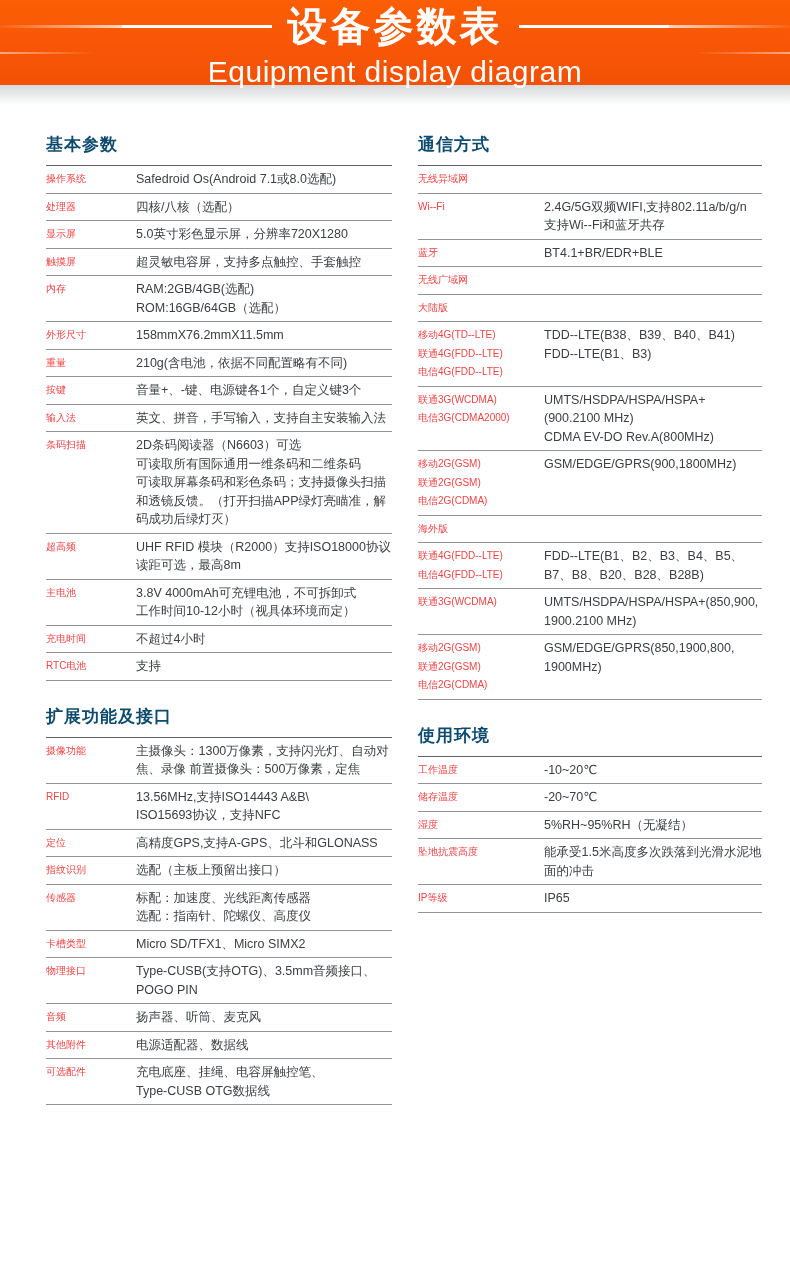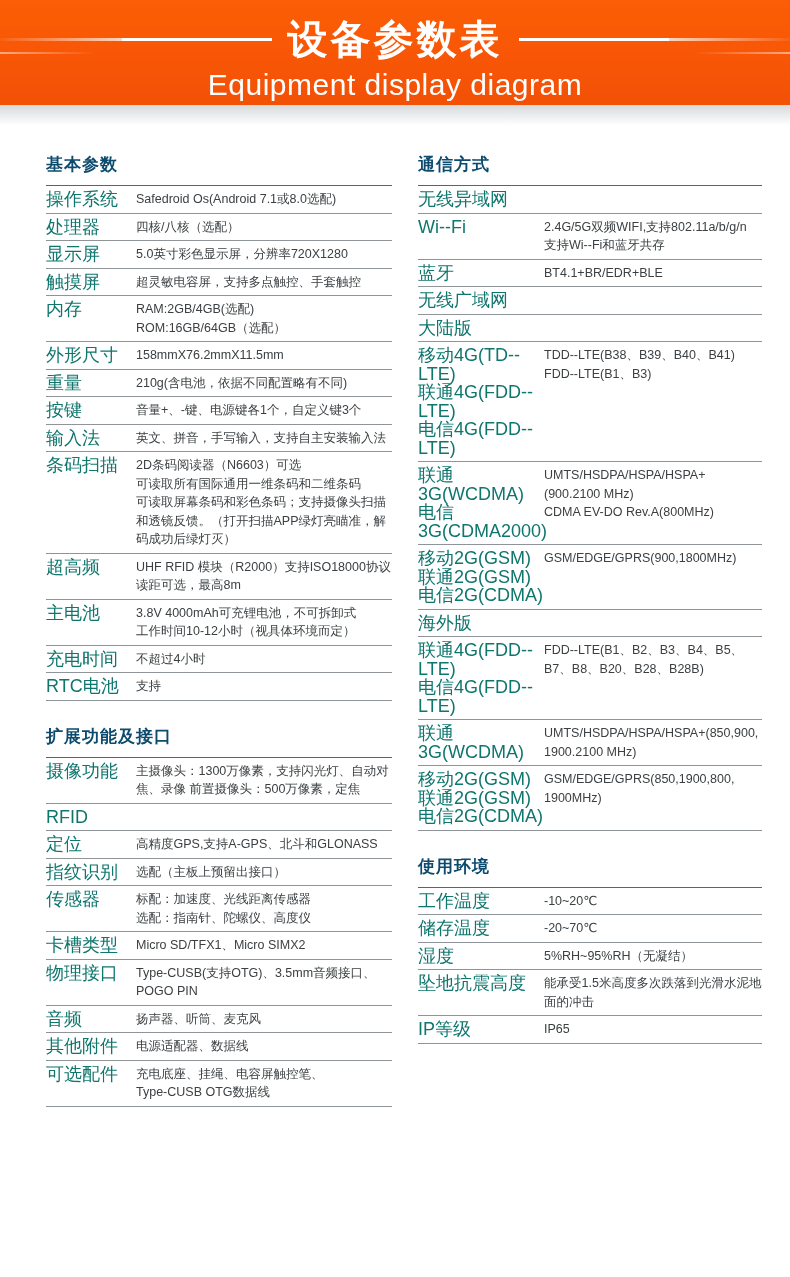--- a/index.html
+++ b/index.html
@@ -6,23 +6,22 @@
   .page{
     position:relative;
     width:790px;height:1277px;
     background:#ffffff;
     overflow:hidden;
     font-family:"Liberation Sans","DejaVu Sans",sans-serif;
   }
   
   .band{
     position:relative;
-    height:105px;
+    height:85px;
     background:linear-gradient(180deg,#fb5e05 0%,#f85606 55%,#f25106 100%);
-    padding-top:13px;
     box-sizing:border-box;
   }
   .title-row{
     display:flex;align-items:center;justify-content:center;gap:16px;height:52px;
   }
   .page-title{
     margin:0;color:#ffffff;font-size:40px;font-weight:700;letter-spacing:3px;line-height:1.1;
     white-space:nowrap;
   }
   .rule{position:relative;height:3px;width:150px;background:#ffffff;flex:0 0 auto;}
@@ -44,21 +43,21 @@
   .col-left{width:346px;flex:0 0 346px;}
   .col-right{width:344px;flex:0 0 344px;}
 
   .spec-section{margin:0 0 24px 0;}
   .section-title{
     margin:0 0 9px 0;font-size:17px;font-weight:700;color:#0c4a6e;letter-spacing:1px;
   }
   .spec-table{border-top:1px solid #5e6368;}
   .spec-row{display:flex;border-bottom:1px solid #8f9499;padding:4px 0;}
   .spec-label{
-    flex:0 0 auto;color:#0f766e;font-size:18px;line-height:18.5px;white-space:pre-line;
+    flex:0 0 auto;color:#ef4444;font-size:10px;line-height:18.5px;white-space:pre-line;
   }
   .col-left .spec-label{width:90px;}
   .col-right .spec-label{width:126px;}
   .spec-value{
     flex:1 1 auto;color:#3c4043;font-size:12.5px;line-height:18.5px;white-space:pre-line;
     word-break:break-word;
   }
 </style>
 </head>
 <body>
@@ -147,20 +146,22 @@
         </section>
         <section class="spec-section">
           <h2 class="section-title">扩展功能及接口</h2>
           <div class="spec-table">
             <div class="spec-row">
               <span class="spec-label">摄像功能</span>
               <span class="spec-value">主摄像头：1300万像素，支持闪光灯、自动对焦、录像 前置摄像头：500万像素，定焦</span>
             </div>
             <div class="spec-row">
               <span class="spec-label">RFID</span>
+              <span class="spec-value">13.56MHz,支持ISO14443 A&amp;B\
+ISO15693协议，支持NFC</span>
             </div>
             <div class="spec-row">
               <span class="spec-label">定位</span>
               <span class="spec-value">高精度GPS,支持A-GPS、北斗和GLONASS</span>
             </div>
             <div class="spec-row">
               <span class="spec-label">指纹识别</span>
               <span class="spec-value">选配（主板上预留出接口）</span>
             </div>
             <div class="spec-row">

